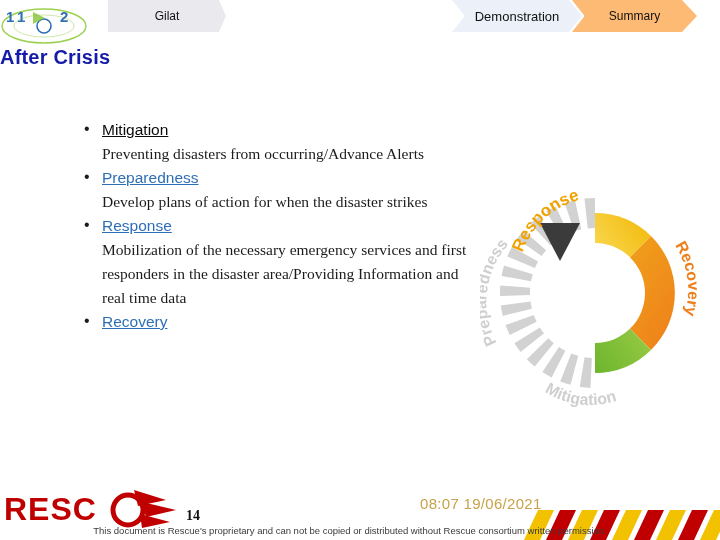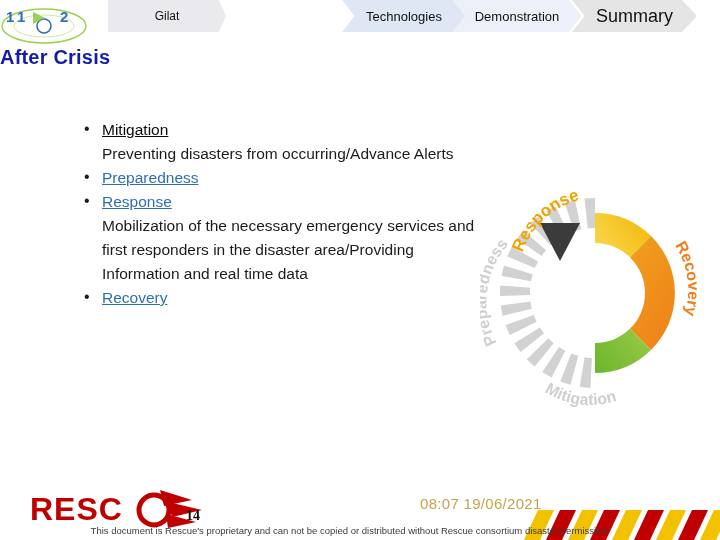--- a/index.html
+++ b/index.html
@@ -53,23 +53,23 @@
     font-size: 13px;
   }
   .chev-demo {
     left: 452px; width: 130px;
     background: #ebf0f9;
     clip-path: polygon(0 0, 90% 0, 100% 50%, 90% 100%, 0 100%, 10% 50%);
     font-size: 13px;
   }
   .chev-summary {
     left: 572px; width: 125px;
-    background: #e5e5e5;
+    background: #fdba74;
     clip-path: polygon(0 0, 88% 0, 100% 50%, 88% 100%, 0 100%, 10% 50%);
-    font-size: 18px;
+    font-size: 12px;
   }
 
   
   .logo {
     position: absolute;
     left: 0; top: 0;
     width: 104px; height: 52px;
   }
   .logo svg { display: block; }
 
@@ -107,39 +107,40 @@
     left: 26px;
     top: -1px;
     font-size: 16px;
     color: #1b1b1b;
   }
   .bullet .bhead .term {
     text-decoration: underline;
   }
   .bullet .btext {
     padding-left: 44px;
+    font-family: Liberation Serif, serif;
   }
   .col-mit  { color: #0b0b0b; }
   .col-prep { color: #2d6fb7; }
   .col-resp { color: #2d6fb7; }
   .col-rec  { color: #2d6fb7; }
   .bullet .btext.txt-dark { color: #1b1b1b; }
 
   
   .graphic {
     position: absolute;
     left: 480px; top: 165px;
     width: 230px; height: 260px;
   }
 
   
   .footer-swoosh {
     position: absolute;
     left: 0; bottom: 0;
-    width: 240px; height: 64px; margin-left: 26px;
+    width: 240px; height: 64px;
   }
   .footer-stripes {
     position: absolute;
     right: 0; bottom: 0;
     width: 196px; height: 30px;
     overflow: hidden;
   }
   .disclaimer {
     position: absolute;
     left: 70px; bottom: 4px;
@@ -162,21 +163,20 @@
     font-size: 15px;
     color: #c8a24a;
     letter-spacing: 0.3px;
   }
 </style>
 </head>
 <body>
 
 <div class="topbar">
   <div class="chev chev-gilat">Gilat</div>
-  <div class="chev chev-tech">Technologies</div>
   <div class="chev chev-demo">Demonstration</div>
   <div class="chev chev-summary">Summary</div>
 </div>
 
 <div class="logo">
   <svg width="104" height="52" viewBox="0 0 104 52" xmlns="http://www.w3.org/2000/svg">
     <ellipse cx="44" cy="26" rx="42" ry="17" fill="none" stroke="#9bd14f" stroke-width="1.4"></ellipse>
     <ellipse cx="44" cy="26" rx="30" ry="11" fill="none" stroke="#cfe6a8" stroke-width="1"></ellipse>
     <circle cx="44" cy="26" r="7" fill="none" stroke="#2f6fb5" stroke-width="1.6"></circle>
     <text x="6" y="22" font-family="Liberation Sans, sans-serif" font-size="15" font-weight="bold" fill="#2f6fb5">1</text>
@@ -194,20 +194,21 @@
     <div class="bhead">
       <span class="term col-mit">Mitigation</span>
     </div>
     <div class="btext txt-dark">Preventing disasters from occurring/Advance Alerts</div>
   </div>
 
   <div class="bullet">
     <div class="bhead">
       <span class="term col-prep">Preparedness</span>
     </div>
+    <div class="btext txt-dark">Develop plans of action for when the disaster strikes</div>
   </div>
 
   <div class="bullet">
     <div class="bhead">
       <span class="term col-resp">Response</span>
     </div>
     <div class="btext txt-dark">Mobilization of the necessary emergency services and first responders in the disaster area/Providing Information and real time data</div>
   </div>
 
   <div class="bullet">
@@ -287,13 +288,13 @@
       <path d="M110 30 L124 0 L140 0 L126 30 Z" fill="#c00000"></path>
       <path d="M132 30 L146 0 L162 0 L148 30 Z" fill="#f2c200"></path>
       <path d="M154 30 L168 0 L184 0 L170 30 Z" fill="#c00000"></path>
       <path d="M176 30 L190 0 L206 0 L192 30 Z" fill="#f2c200"></path>
     </g>
   </svg>
 </div>
 
 <div class="slide-number">14</div>
 <div class="timestamp">08:07 19/06/2021</div>
-<div class="disclaimer">This document is Rescue's proprietary and can not be copied or distributed without Rescue consortium disaster permission.</div>
+<div class="disclaimer">This document is Rescue's proprietary and can not be copied or distributed without Rescue consortium written permission.</div>
 
 </body></html>

